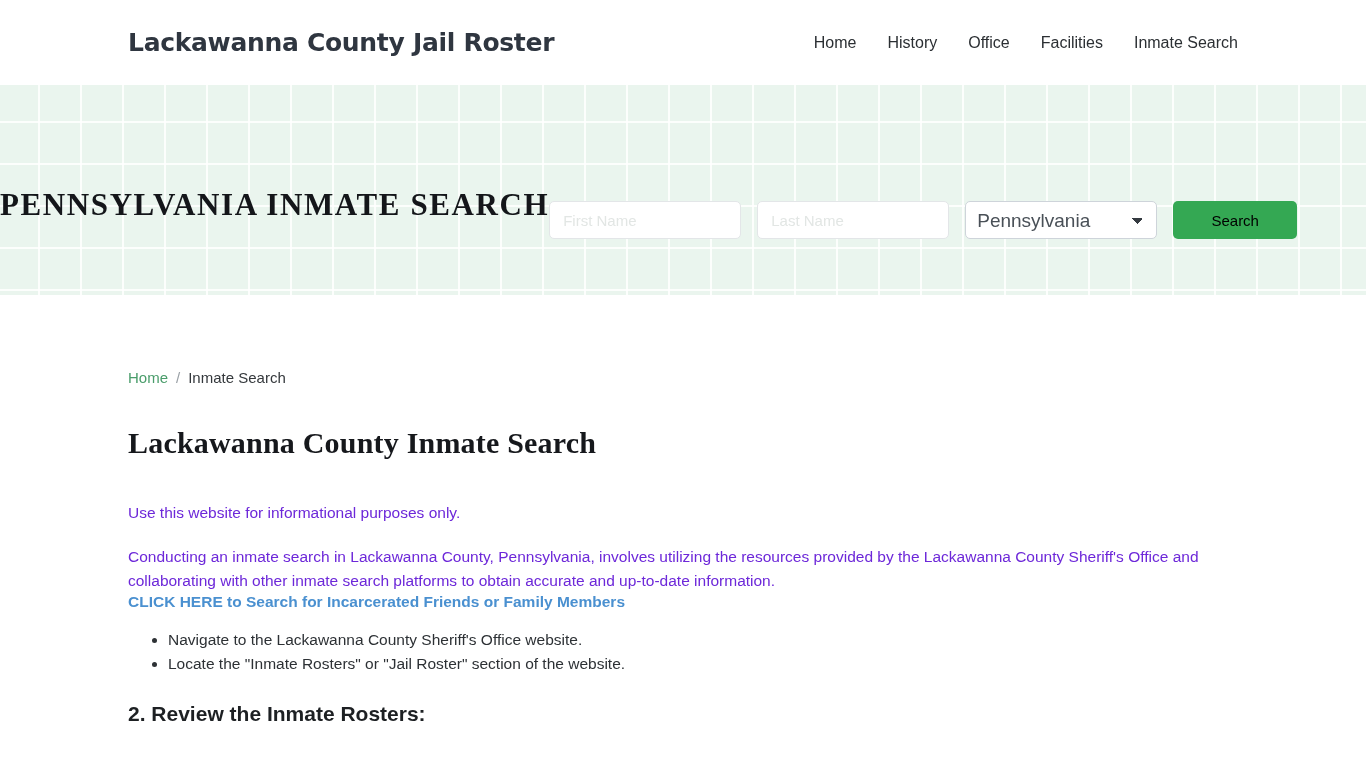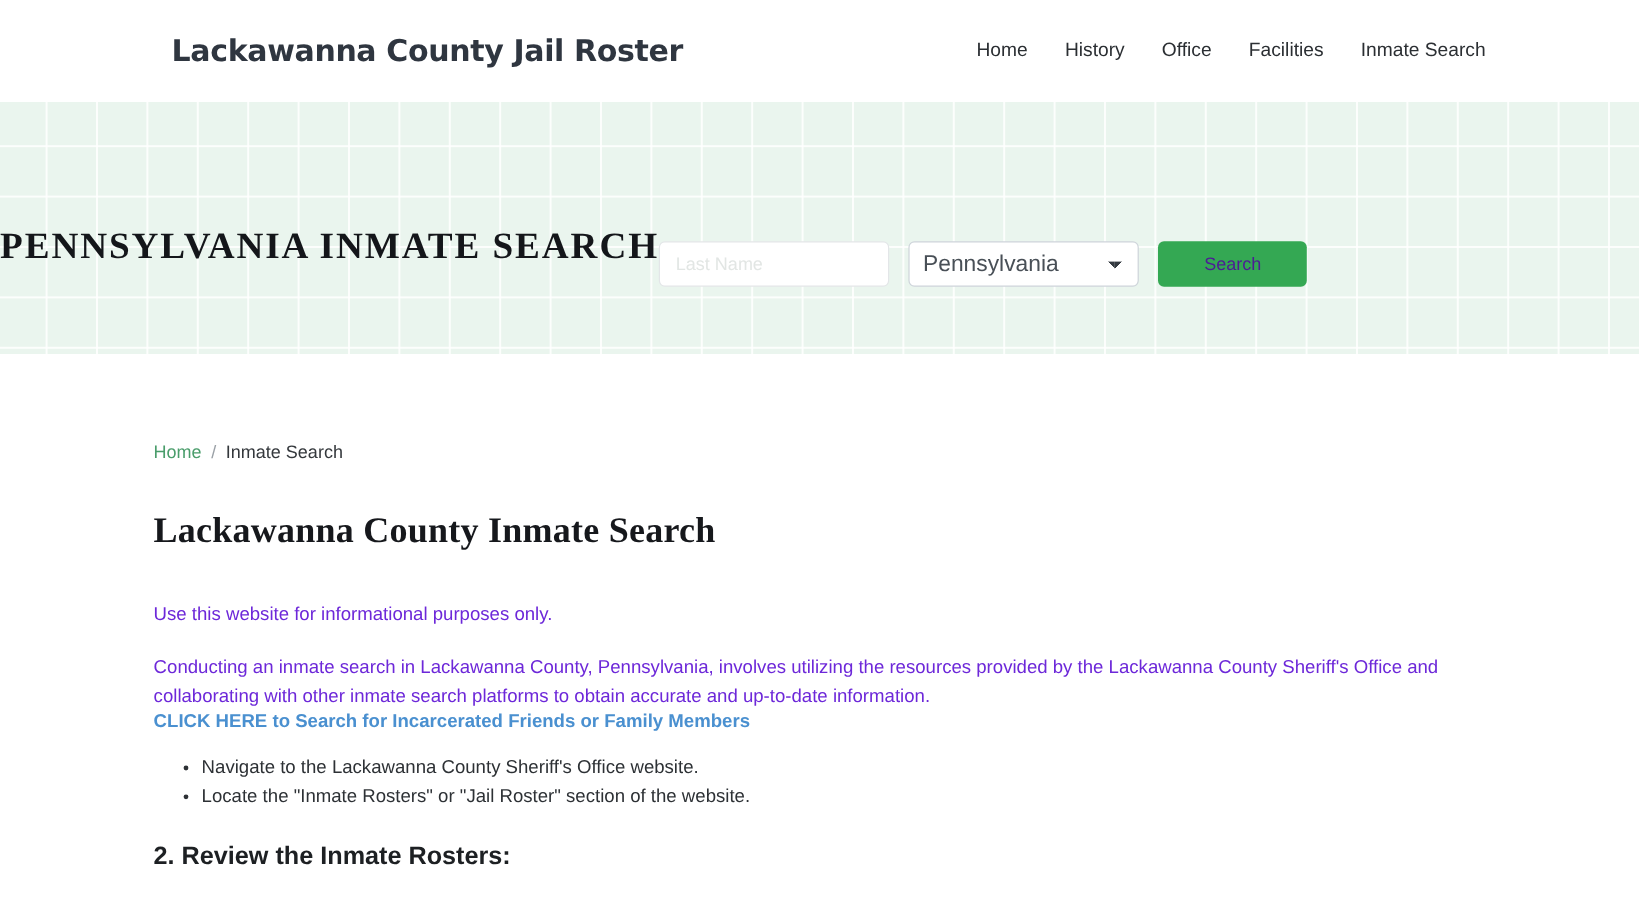--- a/index.html
+++ b/index.html
@@ -18,21 +18,20 @@
 
   
   .site-header {
     height: 85px;
     background: #ffffff;
     display: flex;
     align-items: center;
     justify-content: space-between;
     padding: 0 128px;
     box-sizing: border-box;
-    margin-left: 15px;
   }
   .brand {
     font-family: "DejaVu Sans", sans-serif;
     font-size: 25px;
     font-weight: 700;
     letter-spacing: -0.3px;
     color: #2f3640;
     text-decoration: none;
     white-space: nowrap;
   }
@@ -115,21 +114,21 @@
     background-position:
       calc(100% - 19px) 16px,
       calc(100% - 13px) 16px;
     background-size: 6px 6px, 6px 6px;
     background-repeat: no-repeat;
   }
   .search-button {
     width: 124px;
     height: 38px;
     background: #34a853;
-    color: #4c1d95;
+    color: #000000;
     font-size: 15px;
     font-family: "Liberation Sans", sans-serif;
     border: none;
     border-radius: 5px;
     cursor: pointer;
   }
 
   
   .content {
     padding: 0 128px;
@@ -202,20 +201,21 @@
     <a class="nav-link" href="#">History</a>
     <a class="nav-link" href="#">Office</a>
     <a class="nav-link" href="#">Facilities</a>
     <a class="nav-link" href="#">Inmate Search</a>
   </nav>
 </header>
 
 <section class="hero">
   <h1 class="hero-title">PENNSYLVANIA INMATE SEARCH</h1>
   <form class="search-form">
+    <input class="text-input" type="text" placeholder="First Name" style="">
     <input class="text-input" type="text" placeholder="Last Name" style="">
     <select class="state-select">
       <option>Pennsylvania</option>
     </select>
     <button class="search-button" type="submit">Search</button>
   </form>
 </section>
 
 <main class="content">
 

